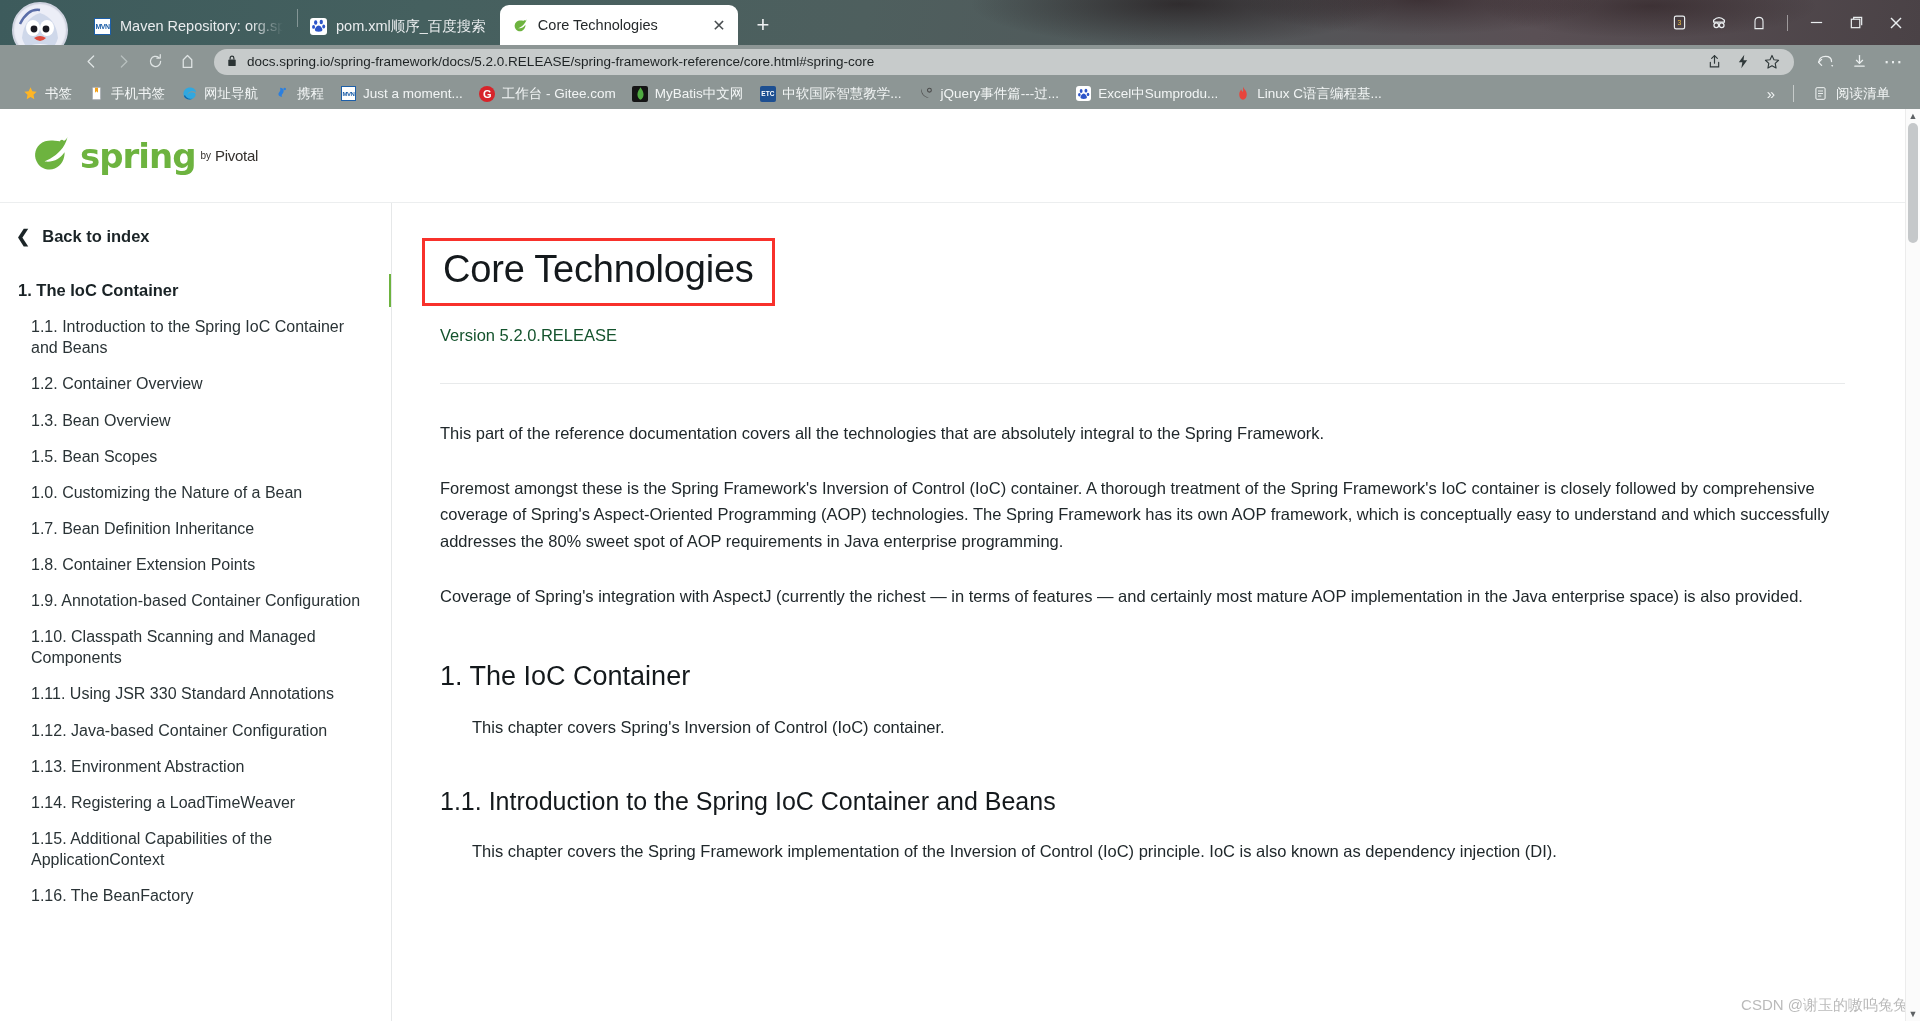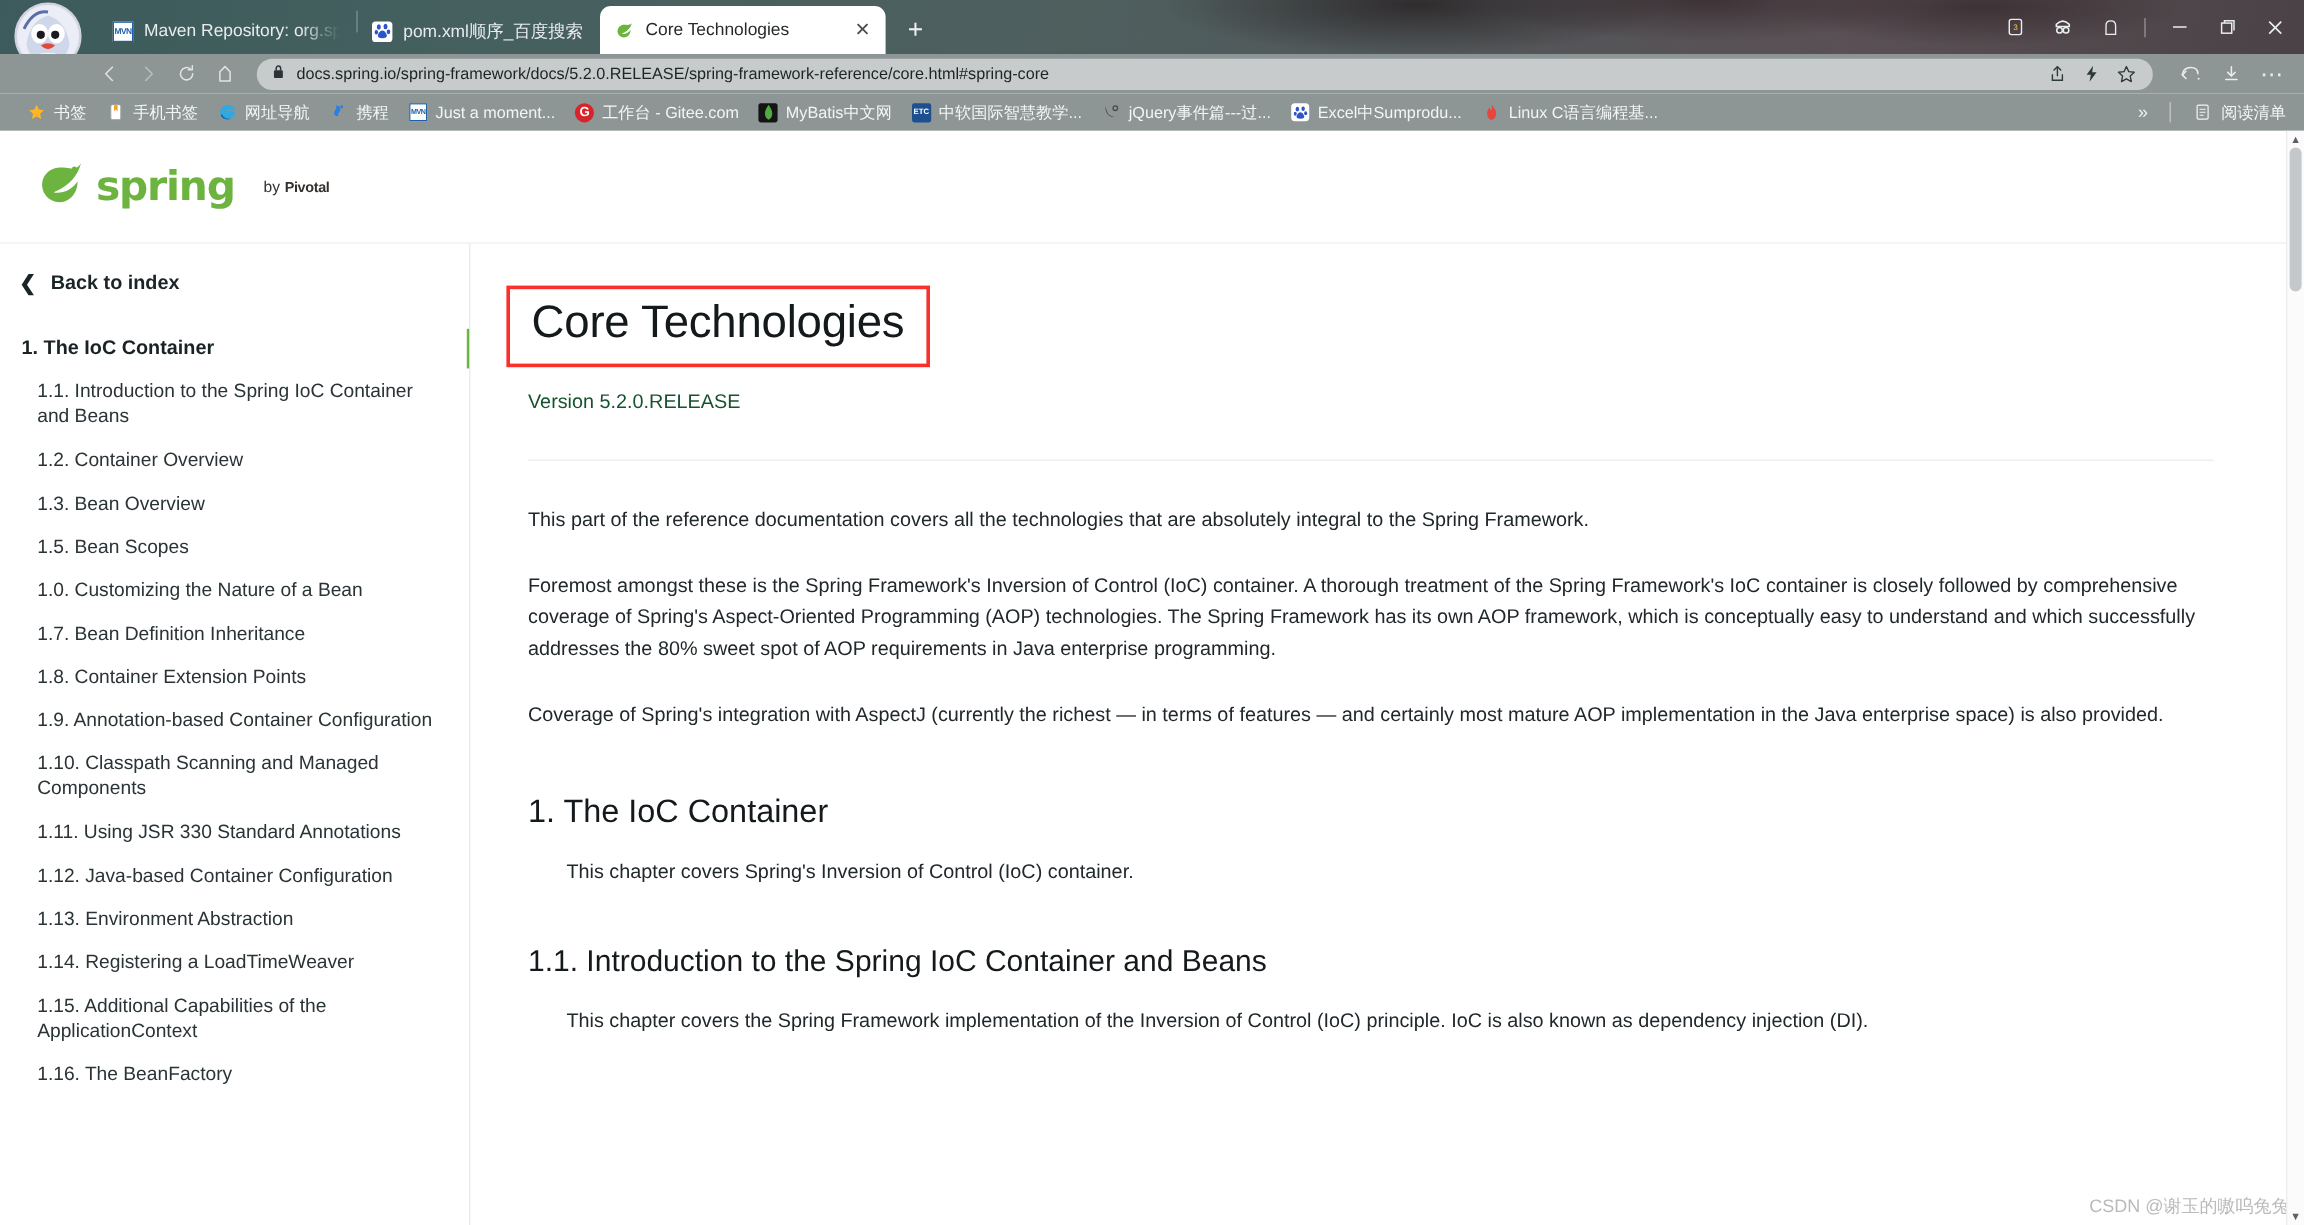--- a/index.html
+++ b/index.html
@@ -119,21 +119,21 @@
   .omni-icons { display: flex; align-items: center; gap: 14px; flex: 0 0 auto; padding-right: 4px; }
   .omni-ic { display: flex; align-items: center; justify-content: center; color: #30393a; }
   .nav-right { display: flex; align-items: center; gap: 4px; flex: 0 0 auto; padding-left: 4px; }
   .nav-right .nav-btn { color: #eaeeee; }
 
   
   .bookmarks {
     height: 31px;
     background: #8d9695;
     display: flex; align-items: center;
-    padding: 0 9px 0 14px;
+    padding: 0 24px 0 14px;
     gap: 0;
     position: relative;
     overflow: hidden;
   }
   .bm {
     display: flex; align-items: center; gap: 6px;
     padding: 3px 8px;
     color: #f2f5f5;
     font-size: 13.5px;
     white-space: nowrap;
@@ -172,22 +172,22 @@
   }
   .spring-logo { display: flex; align-items: center; gap: 0; }
   .logo-text {
     font-size: 34px;
     font-weight: bold;
     color: #6db33f;
     letter-spacing: -1px;
     margin-left: 6px;
     font-family: "DejaVu Sans", sans-serif;
   }
-  .logo-by { font-size: 13px; color: #34302d; margin-left: 24px; }
-  .logo-pivotal { font-size: 12px; font-weight: bold; color: #34302d; margin-left: 4px; letter-spacing: -.3px; }
+  .logo-by { font-size: 10px; color: #34302d; margin-left: 5px; }
+  .logo-pivotal { font-size: 15px; font-weight: normal; color: #34302d; margin-left: 4px; letter-spacing: -.3px; }
 
   .content-row { display: flex; flex: 1 1 auto; min-height: 0; }
 
   
   .sidebar {
     width: 392px;
     flex: 0 0 392px;
     border-right: 1px solid #e6e8e9;
     padding: 24px 0 0 0;
     overflow: hidden;

